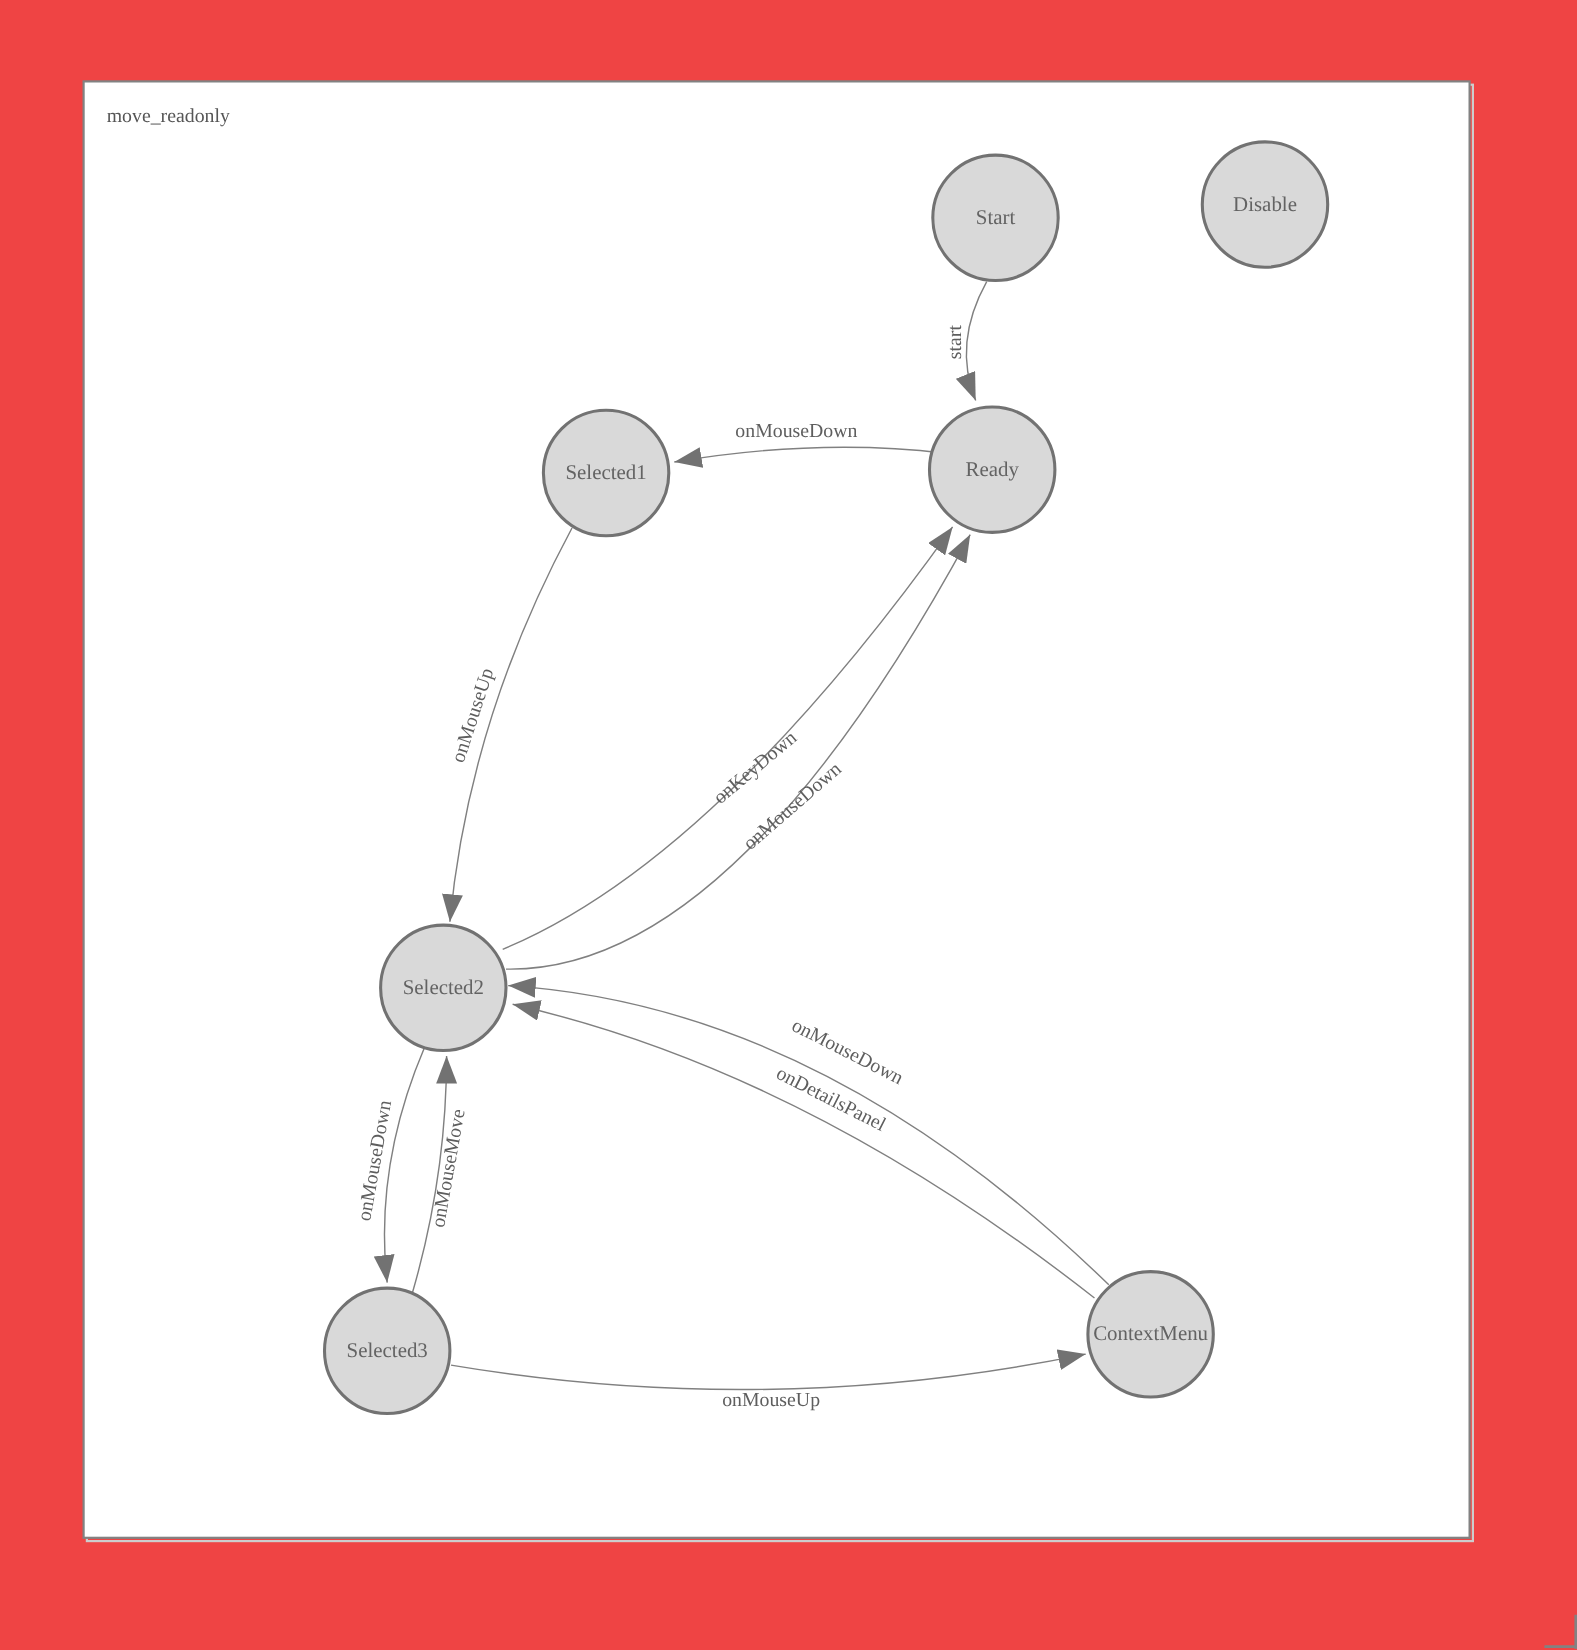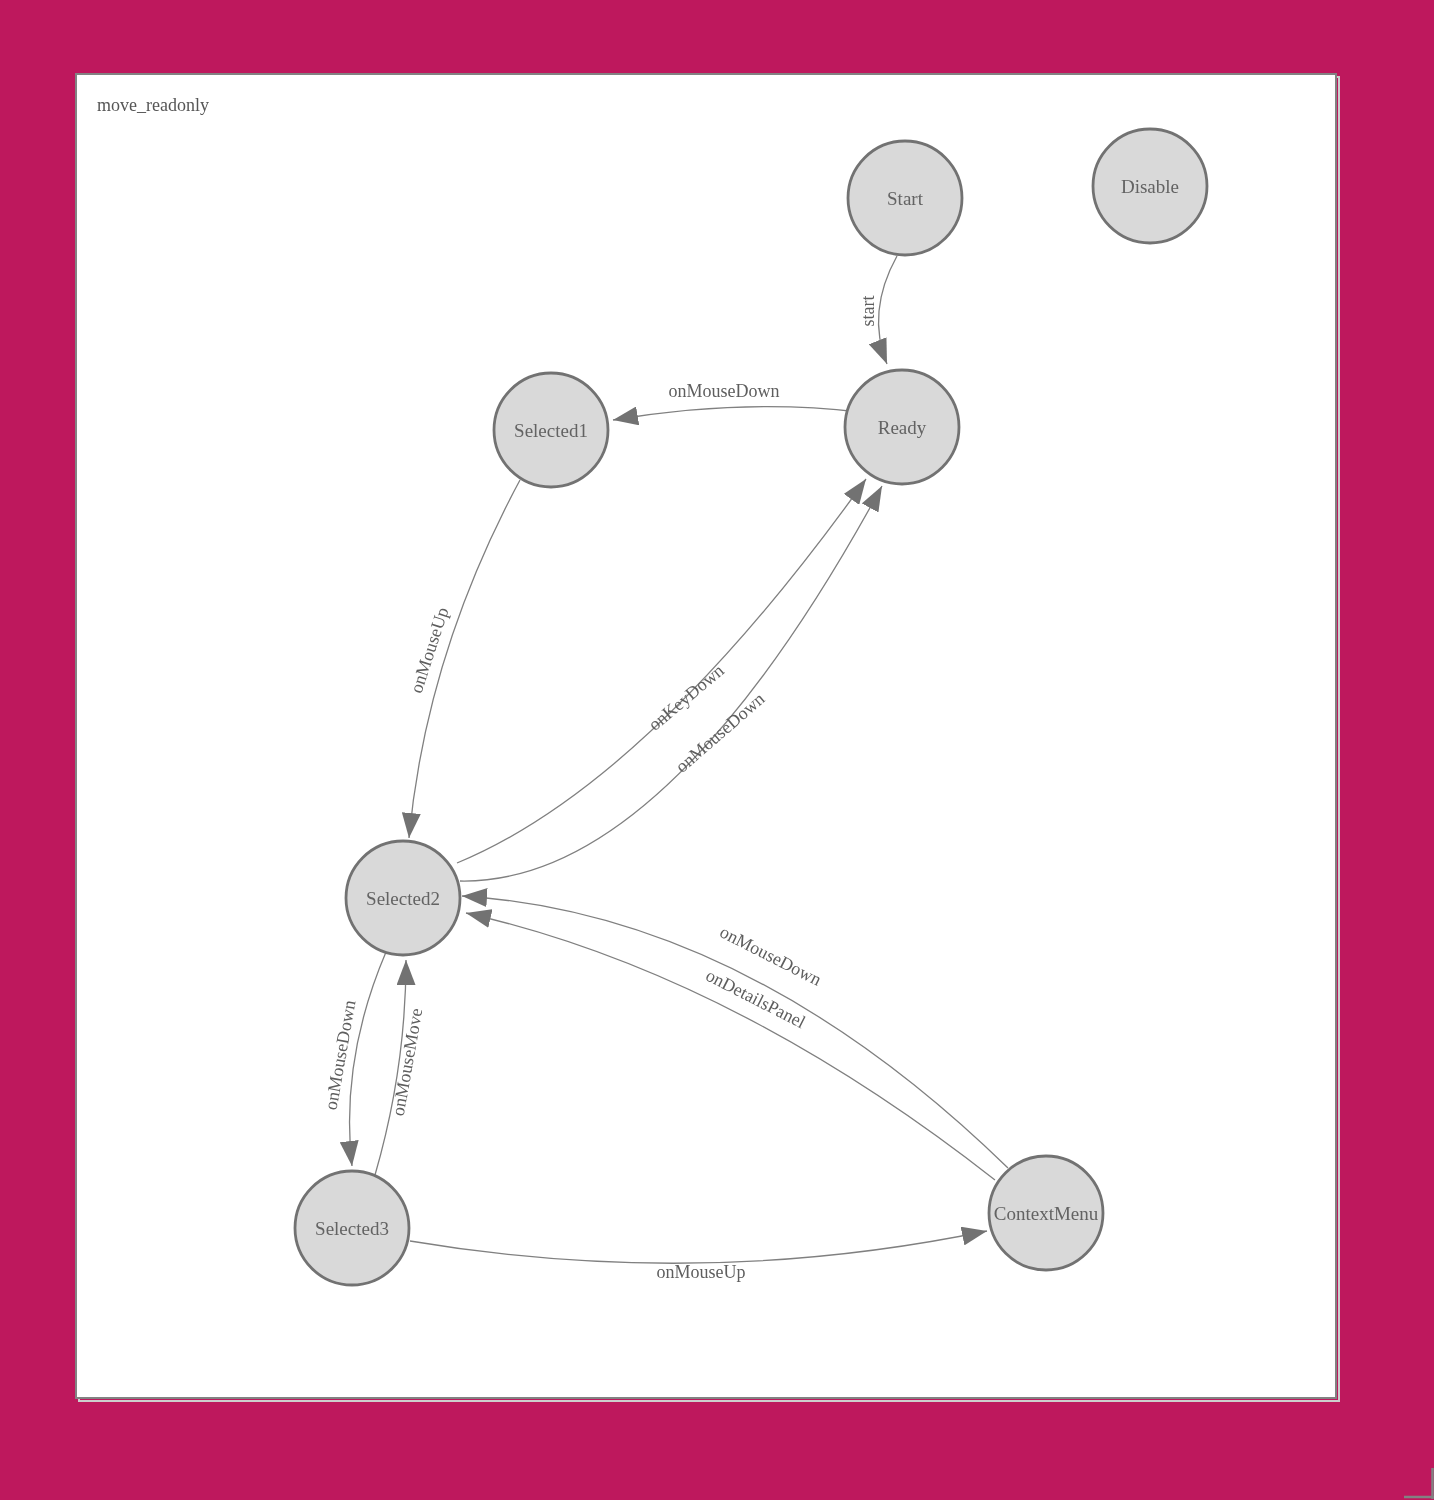--- a/index.html
+++ b/index.html
@@ -4,21 +4,21 @@
 <style>
   html, body {
     margin: 0;
     padding: 0;
     background: #ffffff;
   }
   .canvas {
     position: relative;
     width: 1434px;
     height: 1500px;
-    background: #be185d;
+    background: #ef4444;
     overflow: hidden;
     font-family: "Liberation Serif", "DejaVu Serif", serif;
   }
   svg { display: block; }
   .frame-shadow { fill: none; stroke: #cdcdcd; stroke-width: 2; }
   .frame { fill: #ffffff; stroke: #828282; stroke-width: 2; }
   .diagram-title {
     font-family: "Liberation Serif", "DejaVu Serif", serif;
     font-size: 18px;
     fill: #565656;

